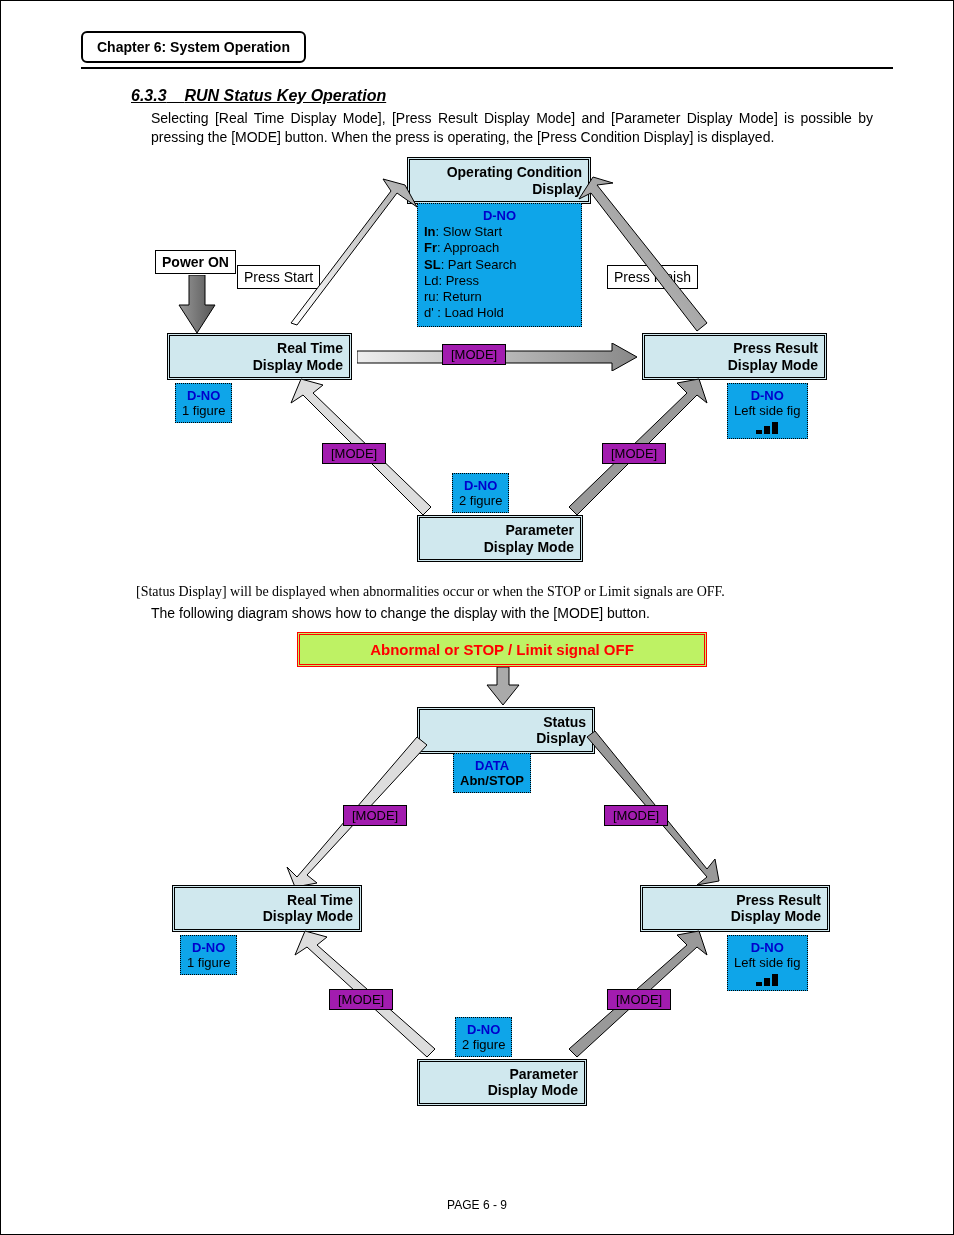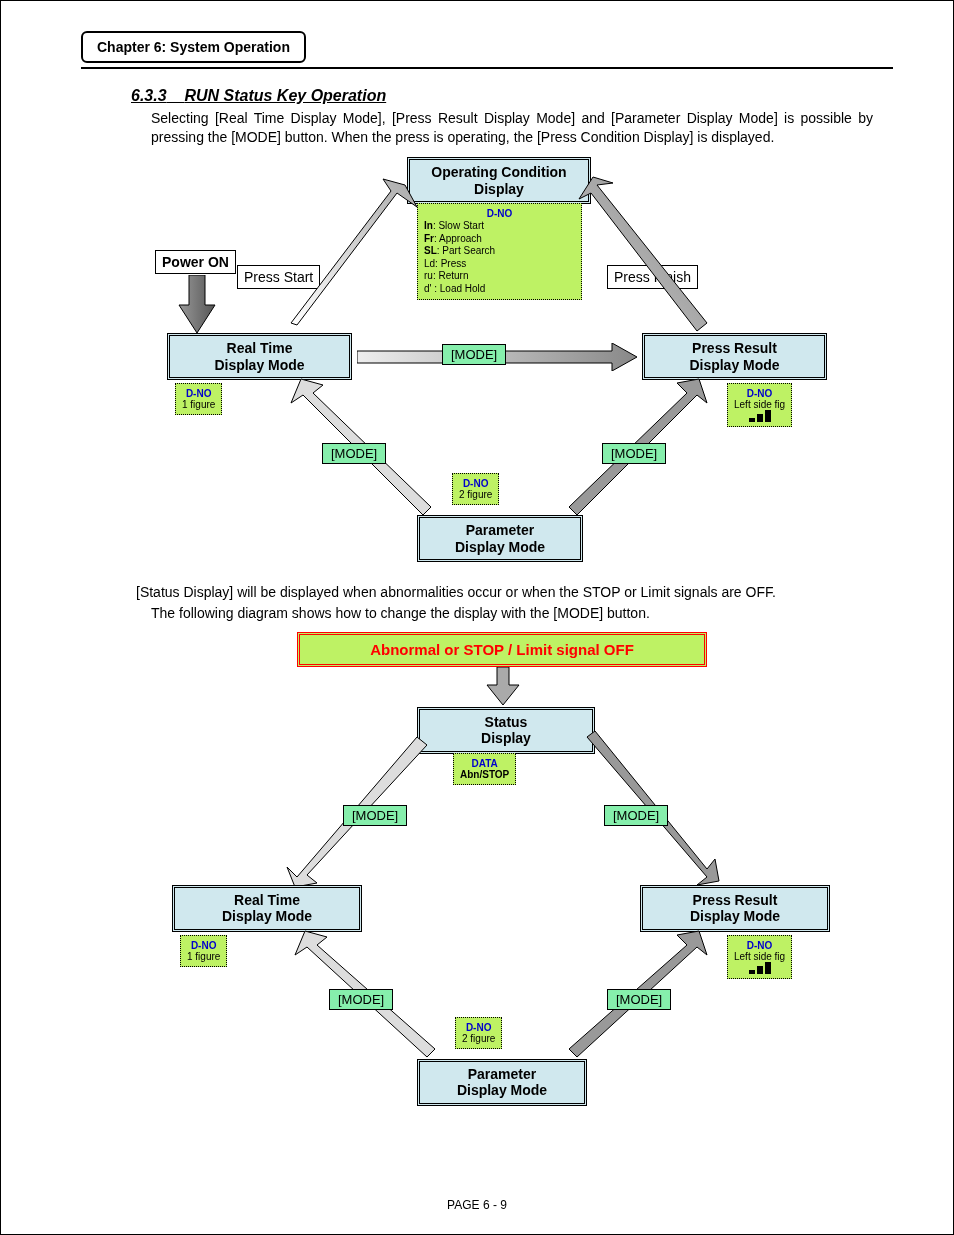--- a/index.html
+++ b/index.html
@@ -8,29 +8,29 @@
 .chap-box { border:2px solid #000; border-radius:6px; padding:6px 14px; font-weight:bold; font-size:14px; }
 .prod-title { font-size:15px; padding-top:20px; }
 .en-blue { color:#1a3e8c; font-weight:bold; font-style:italic; letter-spacing:1px; font-family:'Times New Roman',serif; }
 .hr { border-top:2px solid #000; margin:2px 0 18px 0; }
 .section-title { font-size:16px; font-weight:bold; text-decoration:underline; margin-left:50px;font-style:italic; }
 .para { font-size:14px; line-height:1.35; margin:4px 20px 0 70px; text-align:justify; }
 .diagram { position:relative; width:760px; height:420px; margin:8px auto 8px auto; }
 .diagram2 { position:relative; width:760px; height:470px; margin:4px auto 0 auto; }
 
 
-.node { position:absolute; border:3px double #000; background:#d0e8ee; text-align:center; font-weight:bold; font-size:14px; padding:4px 6px; box-sizing:border-box; line-height:1.2; }
+.node { position:absolute; border:3px double #000; background:#d0e8ee; text-align:right; font-weight:bold; font-size:14px; padding:4px 6px; box-sizing:border-box; line-height:1.2; }
 .plain { position:absolute; border:1px solid #000; background:#fff; text-align:center; font-size:14px; padding:3px 6px; box-sizing:border-box; }
-.dotted { position:absolute; border:1px dotted #000; background:#bef264; font-size:10px; padding:4px 6px; box-sizing:border-box; text-align:center; }
+.dotted { position:absolute; border:1px dotted #000; background:#0ea5e9; font-size:13px; padding:4px 6px; box-sizing:border-box; text-align:center; }
 .dno { color:#0000cc; font-weight:bold; }
 .abn-box { position:absolute; border:3px double #f00; background:#bef264; color:#f00; font-weight:bold; text-align:center; font-size:15px; padding:6px 10px; box-sizing:border-box; }
 
 
 svg.arrow { position:absolute; }
-.mode-label { position:absolute; border:1px solid #000; background:#86efac; font-size:13px; padding:2px 8px; }
+.mode-label { position:absolute; border:1px solid #000; background:#a21caf; font-size:13px; padding:2px 8px; }
 
 .footer { position:absolute; bottom:22px; width:100%; left:0; text-align:center; font-size:12px; }
 
 
 .bars { display:inline-block; vertical-align:middle; }
 .bars span { display:inline-block; width:6px; background:#000; margin:0 1px; vertical-align:bottom;}
 </style>
 </head>
 <body>
 
@@ -140,21 +140,21 @@
     <div class="dotted" style="left:345px; top:318px;">
       <span class="dno">D-NO</span><br>
       <span>2 figure</span>
     </div>
     <div class="node" style="left:310px; top:360px; width:166px;">
       <span>Parameter</span><br>
       <span>Display Mode</span>
     </div>
   </div>
 
-  <div class="para" style="margin-left:55px; margin-right:30px;">[Status Display] will be displayed when abnormalities occur or when the STOP or Limit signals are OFF.</div>
+  <div class="para" style="margin-left:55px; margin-right:30px;font-family:Liberation Serif, serif;">[Status Display] will be displayed when abnormalities occur or when the STOP or Limit signals are OFF.</div>
   <div class="para" style="margin-top:2px;">The following diagram shows how to change the display with the [MODE] button.</div>
 
   <div class="diagram2">
     <div class="abn-box" style="left:190px; top:5px; width:410px;">Abnormal or STOP / Limit signal OFF</div>
     <svg class="arrow" style="left:378px; top:40px;" width="36" height="40">
       <path d="M12 0 h12 v18 h10 L18 38 L2 18 h10 Z" fill="#aaa" stroke="#000"></path>
     </svg>
 
     <div class="node" style="left:310px; top:80px; width:178px;">
       <span>Status</span><br>

